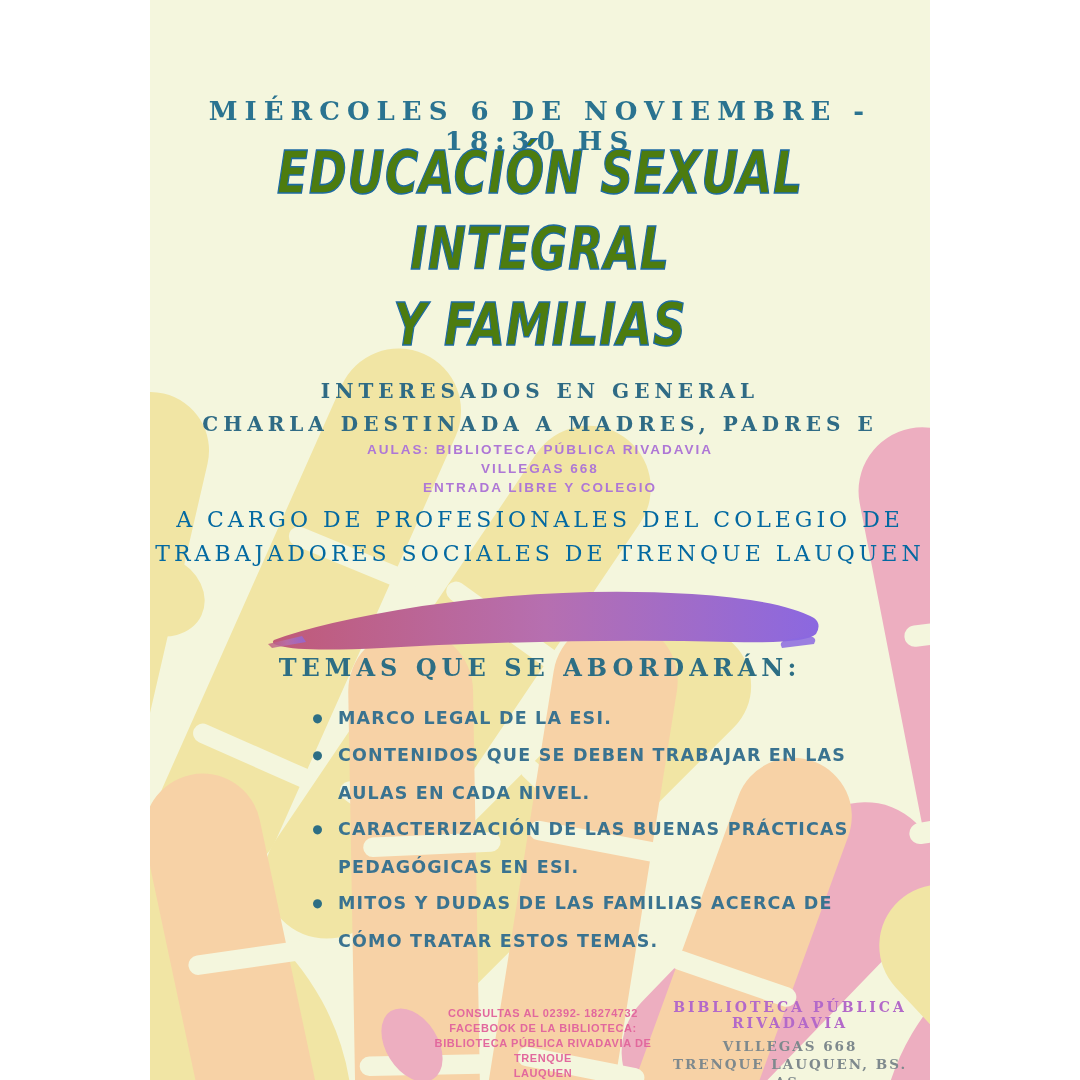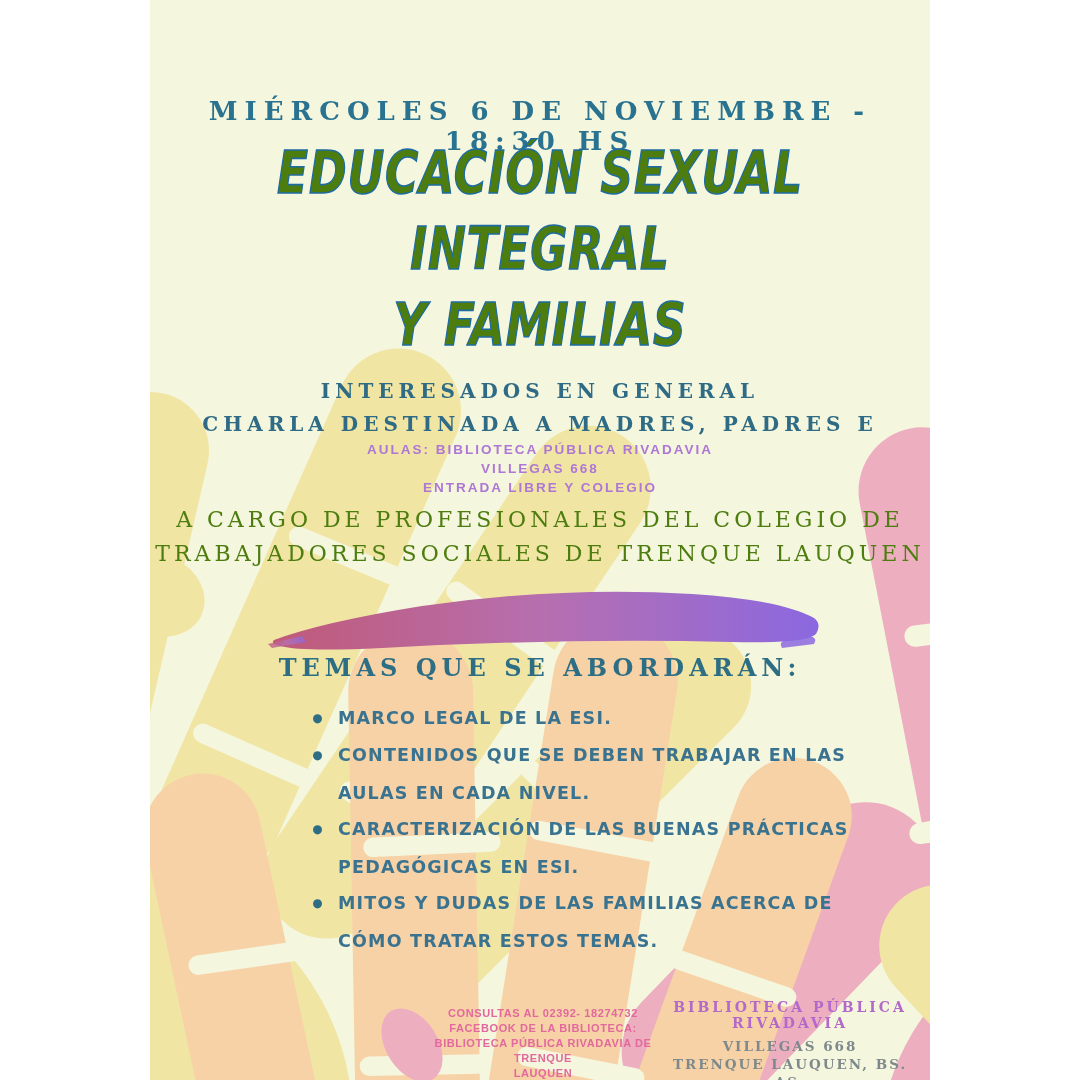--- a/index.html
+++ b/index.html
@@ -35,21 +35,21 @@
     font-size:20px;line-height:33px;letter-spacing:5px;color:#2f6b85;
   }
   .venue{
     position:absolute;top:440px;left:0;width:100%;text-align:center;
     font-size:13.5px;line-height:19px;letter-spacing:2px;
     color:#ae77d6;font-weight:bold;
   }
   .speakers{
     position:absolute;top:503px;left:0;width:100%;text-align:center;
     font-family:"DejaVu Serif", serif;
-    font-size:22px;line-height:34px;letter-spacing:4px;color:#4d7c0f;
+    font-size:22px;line-height:34px;letter-spacing:4px;color:#0369a1;
   }
   .brush{position:absolute;top:586px;left:112px;width:572px;height:68px;}
   .topics-heading{
     position:absolute;top:653px;left:0;width:100%;text-align:center;
     font-family:"DejaVu Serif", serif;font-weight:bold;
     font-size:24px;letter-spacing:5px;color:#2d6e84;
   }
   .topics{
     position:absolute;top:700px;left:163px;width:560px;
   }

